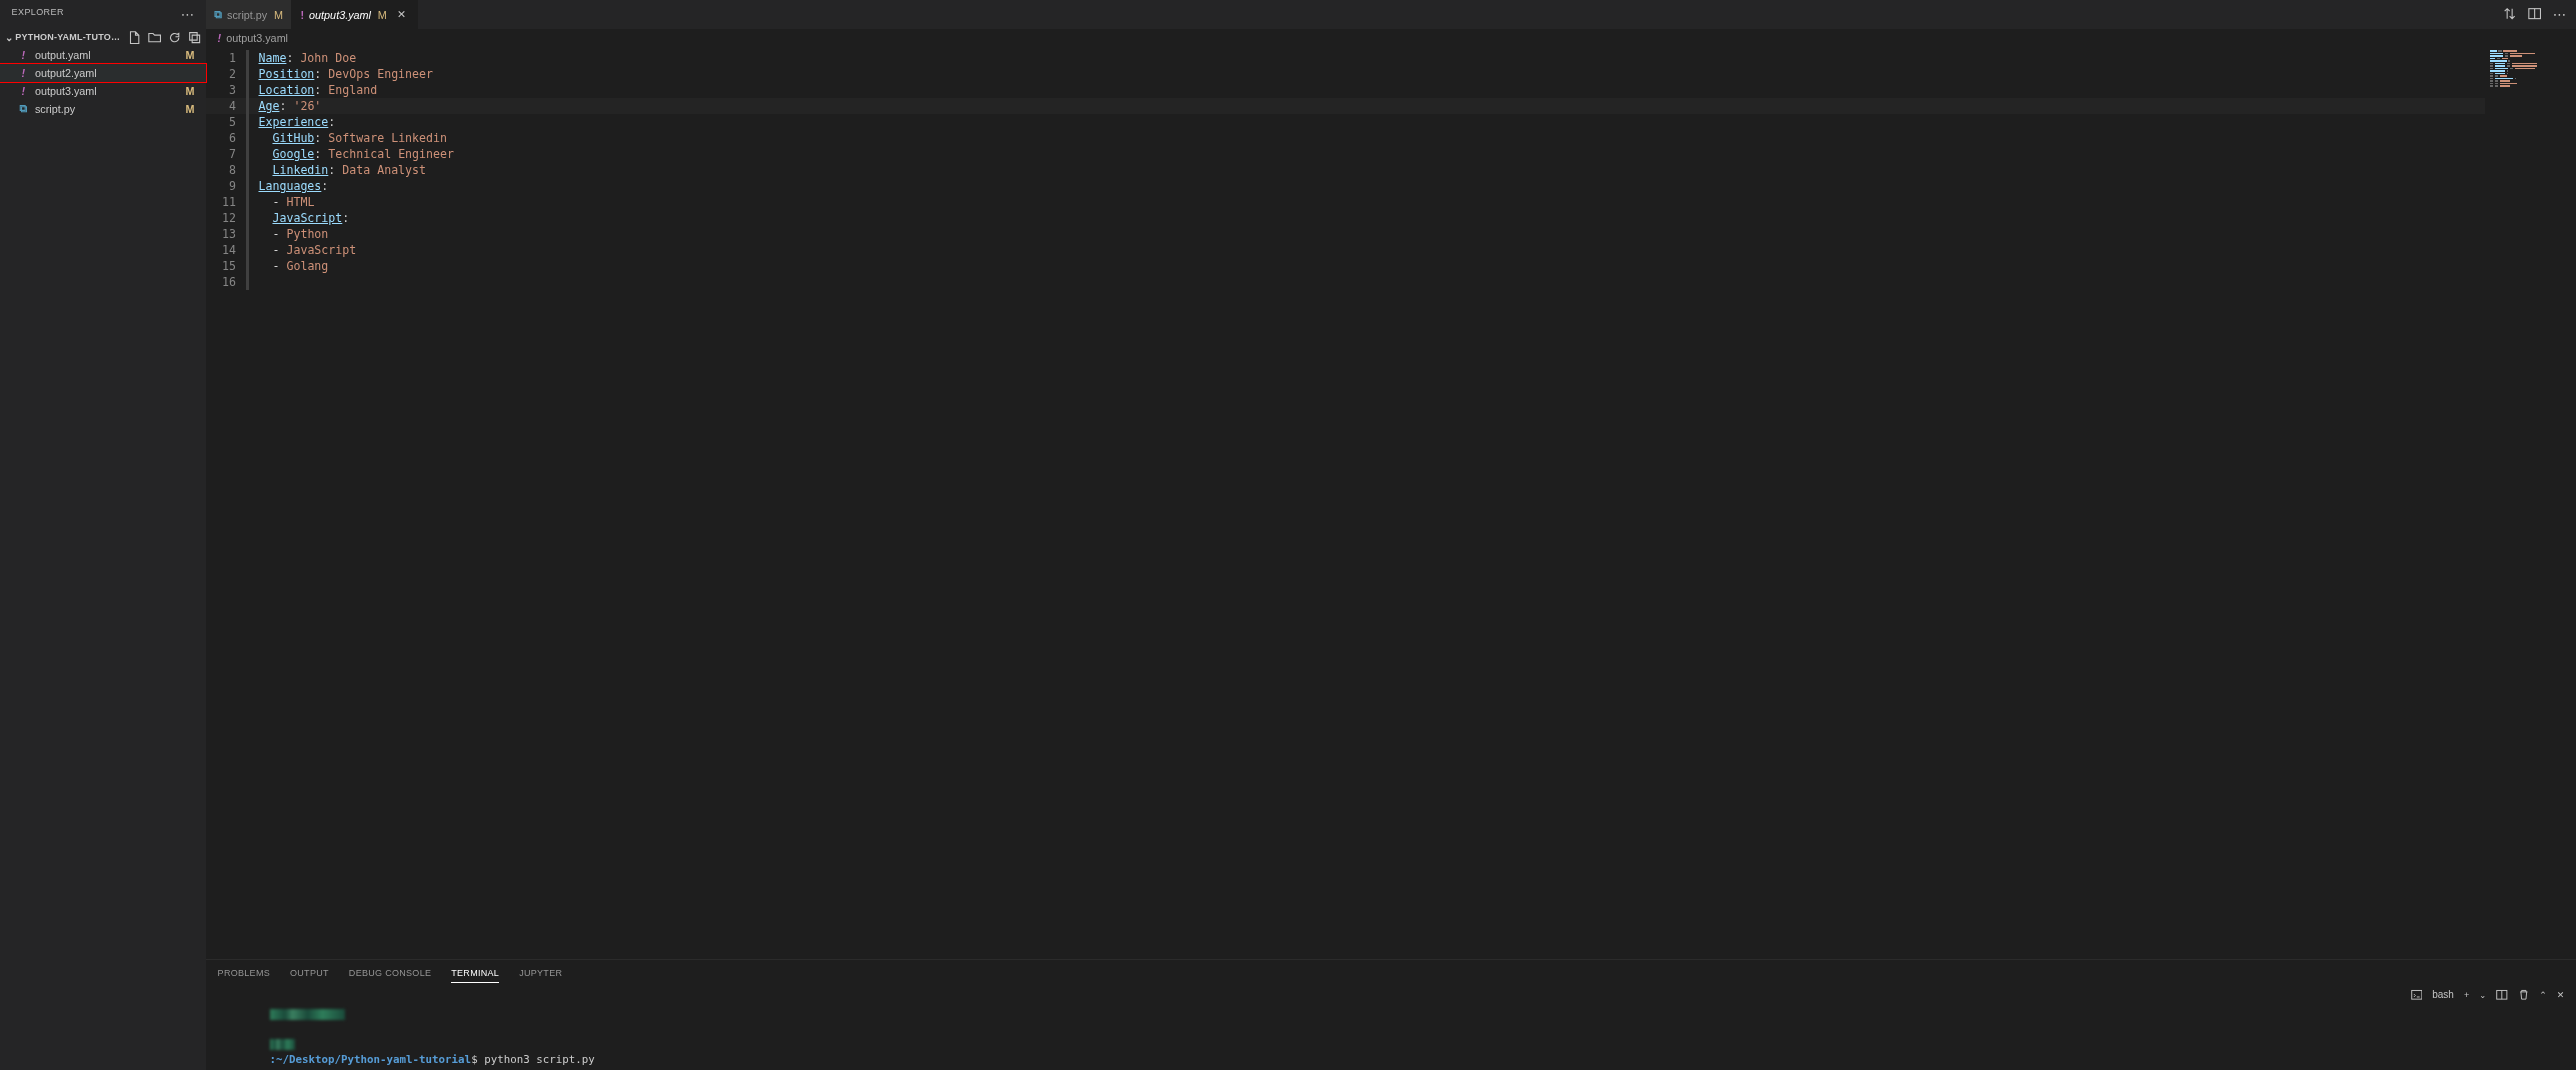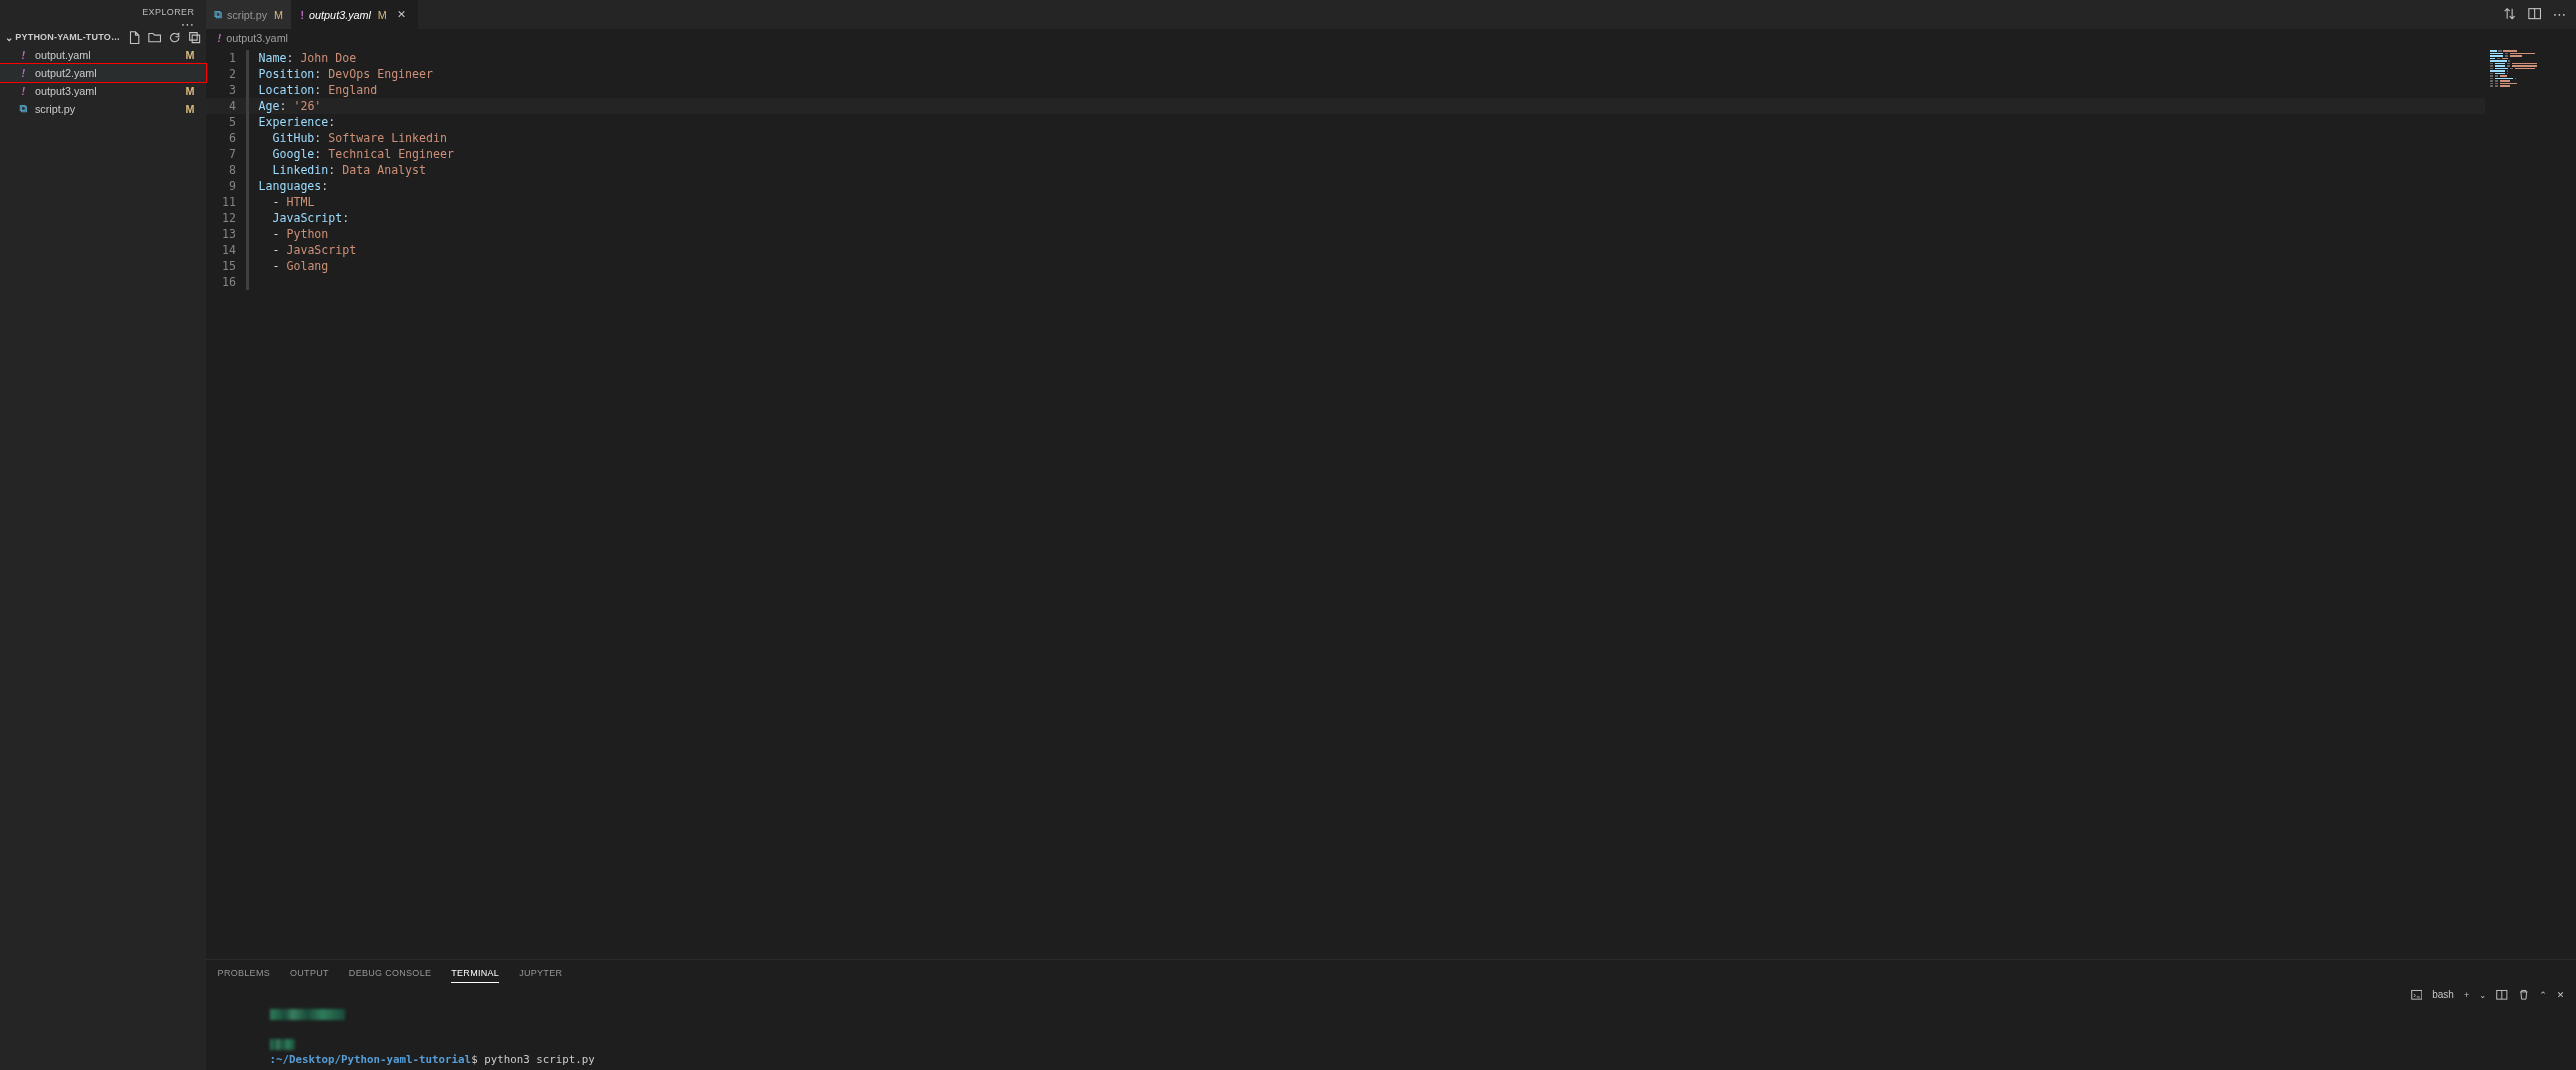--- a/index.html
+++ b/index.html
@@ -14,27 +14,26 @@
 }
 .sidebar {
   width: 206px;
   background: #252526;
   display: flex;
   flex-direction: column;
   flex-shrink: 0;
 }
 .sidebar-header {
   display: flex;
-  align-items: flex-end;
+  align-items: flex-start;
   justify-content: space-between;
   padding: 6.6px 11.6px;
   height: 29px;
   font-size: 9px;
   letter-spacing: 0.4px;
-  flex-direction: column;
 }
 .sidebar-header .title { color: #bbbbbb; }
 .sidebar-header .dots { color: #bbbbbb; font-size: 13.3px; cursor: pointer; }
 .project-header {
   display: flex;
   align-items: center;
   padding: 1.7px 5px;
   font-size: 9px;
   font-weight: 700;
   color: #cccccc;
@@ -122,21 +121,21 @@
   flex-shrink: 0;
   user-select: none;
 }
 .fold-bar {
   width: 2.5px;
   background: #404040;
   margin-right: 10px;
   flex-shrink: 0;
 }
 .code { white-space: pre; }
-.tok-key { color: #9cdcfe; }
+.tok-key { color: #9cdcfe; text-decoration: underline; }
 .tok-col { color: #cccccc; }
 .tok-str { color: #ce9178; }
 .tok-dash { color: #d4d4d4; }
 .minimap {
   width: 91px;
   background: #1e1e1e;
   flex-shrink: 0;
   padding: 3.3px 5px;
 }
 .minimap .mline { height: 1.7px; margin-bottom: 0.8px; display: flex; gap: 1.7px; }

